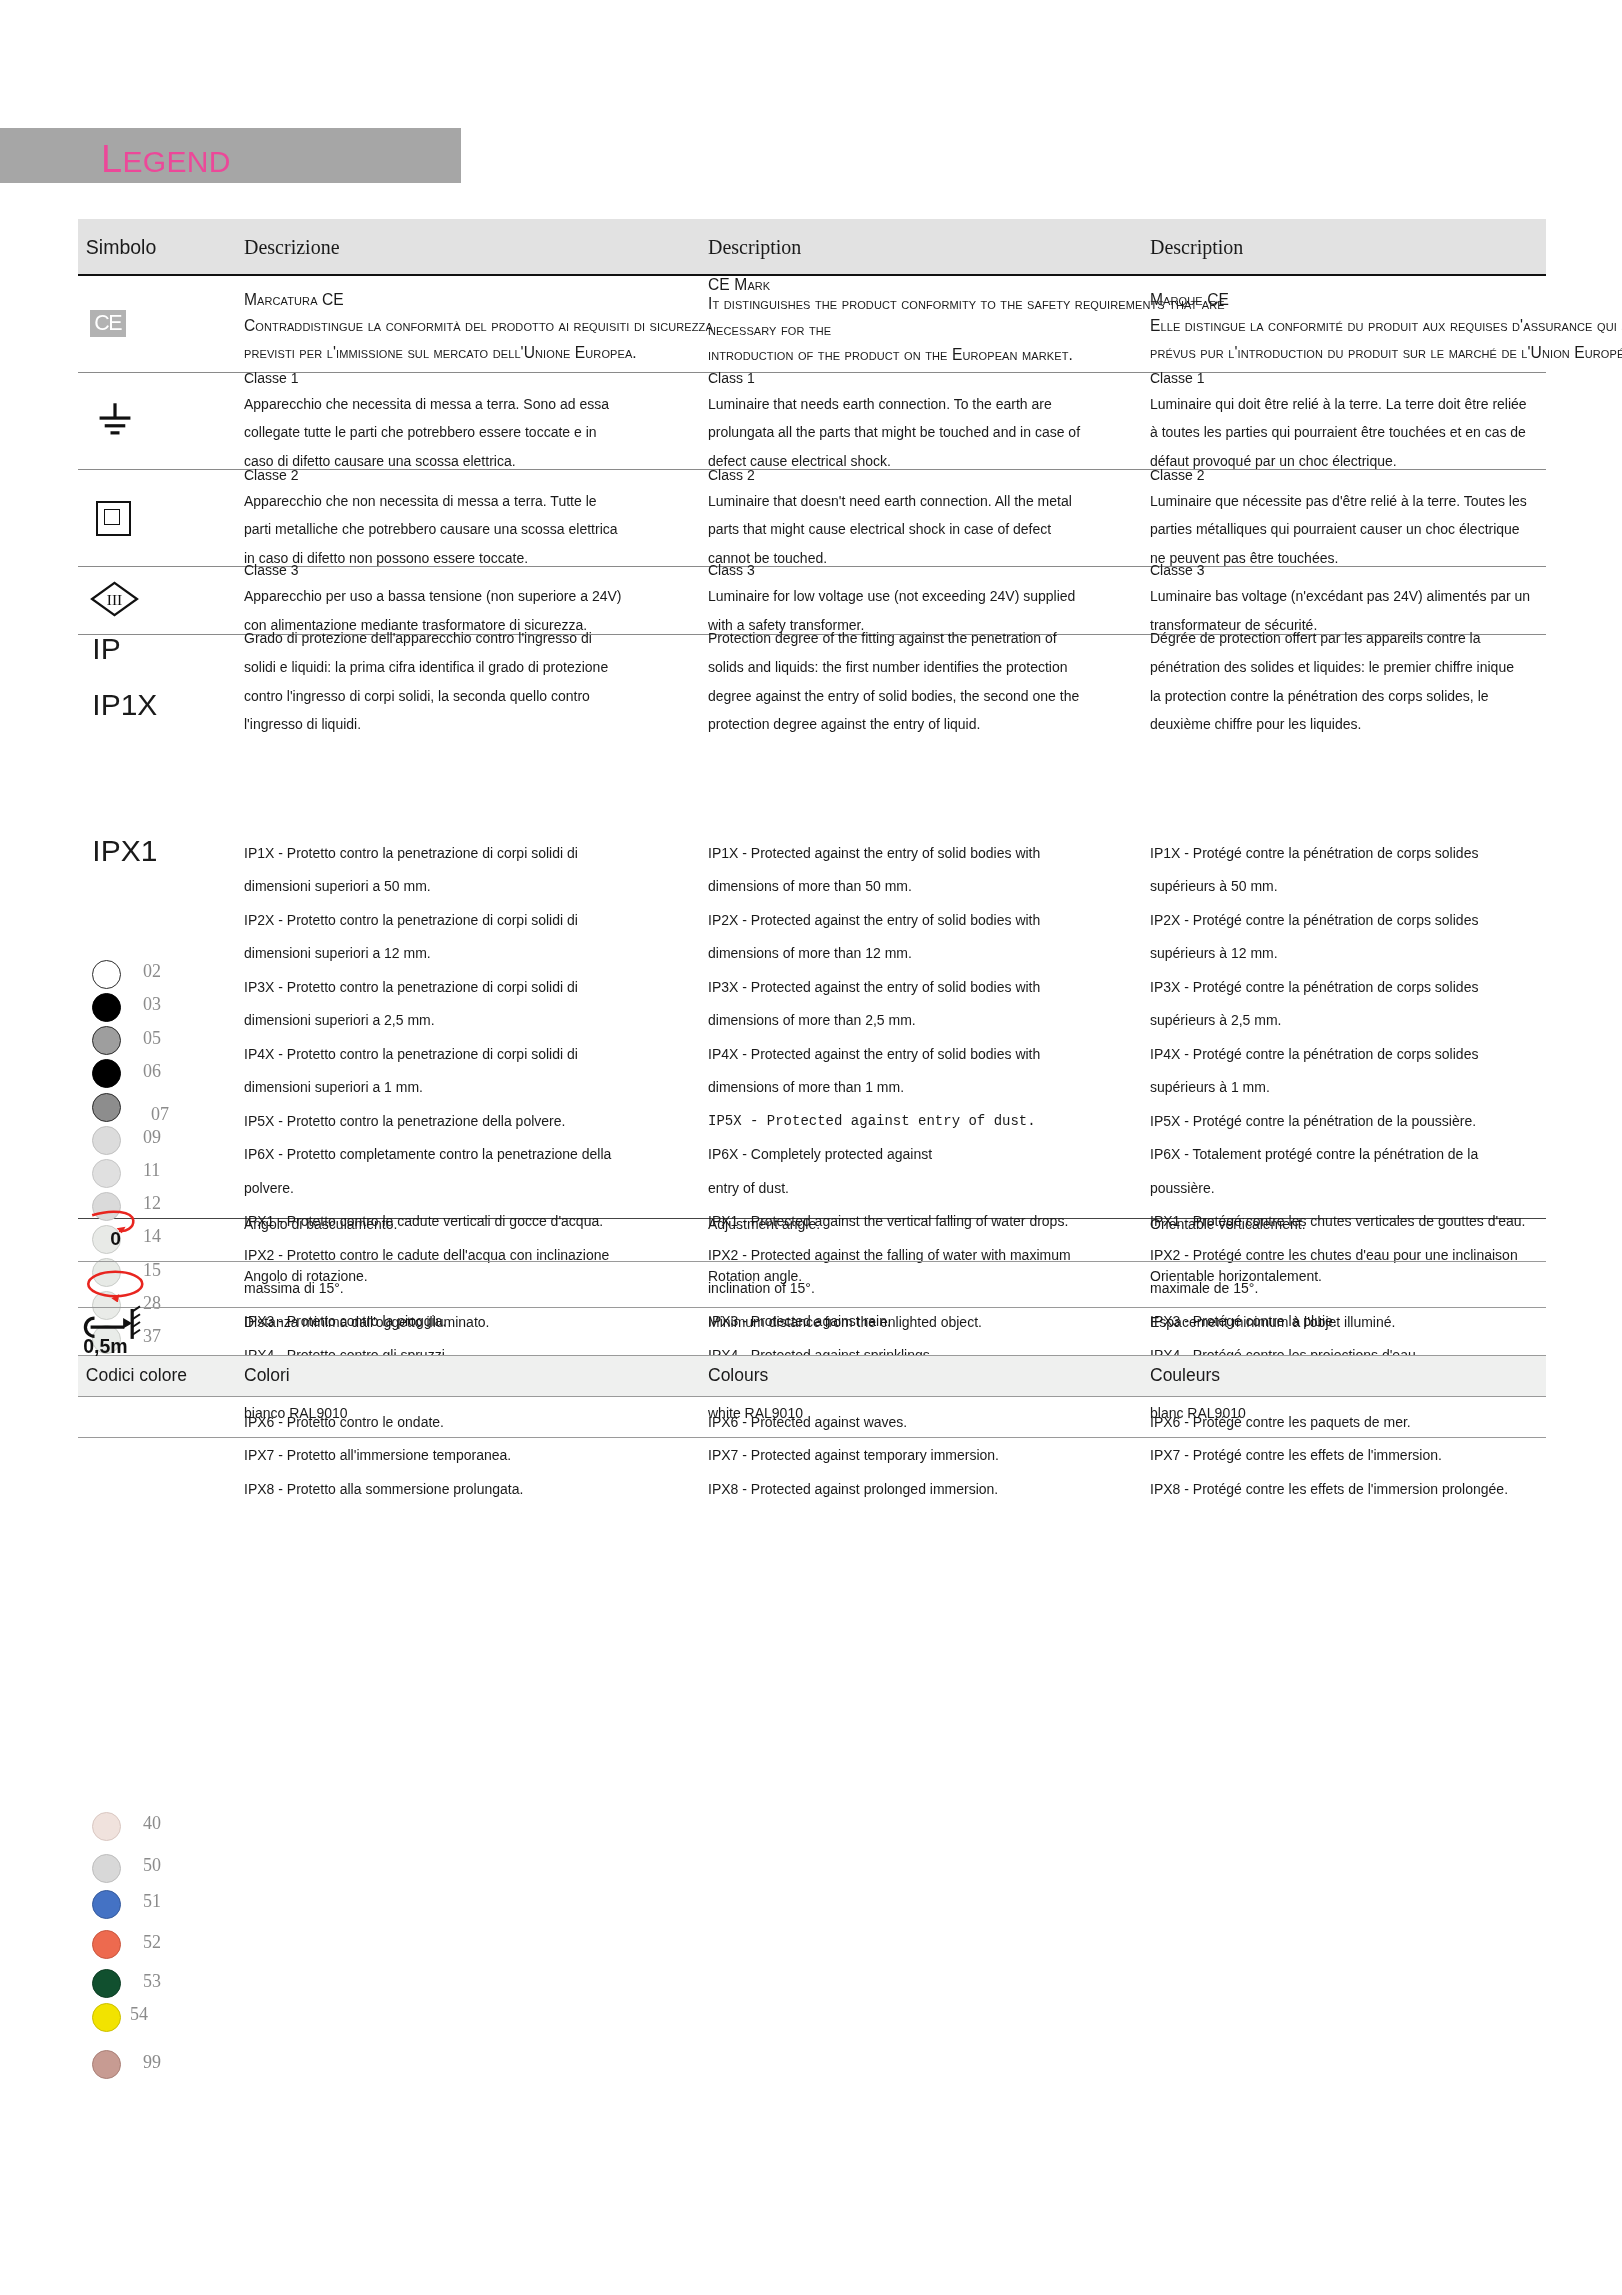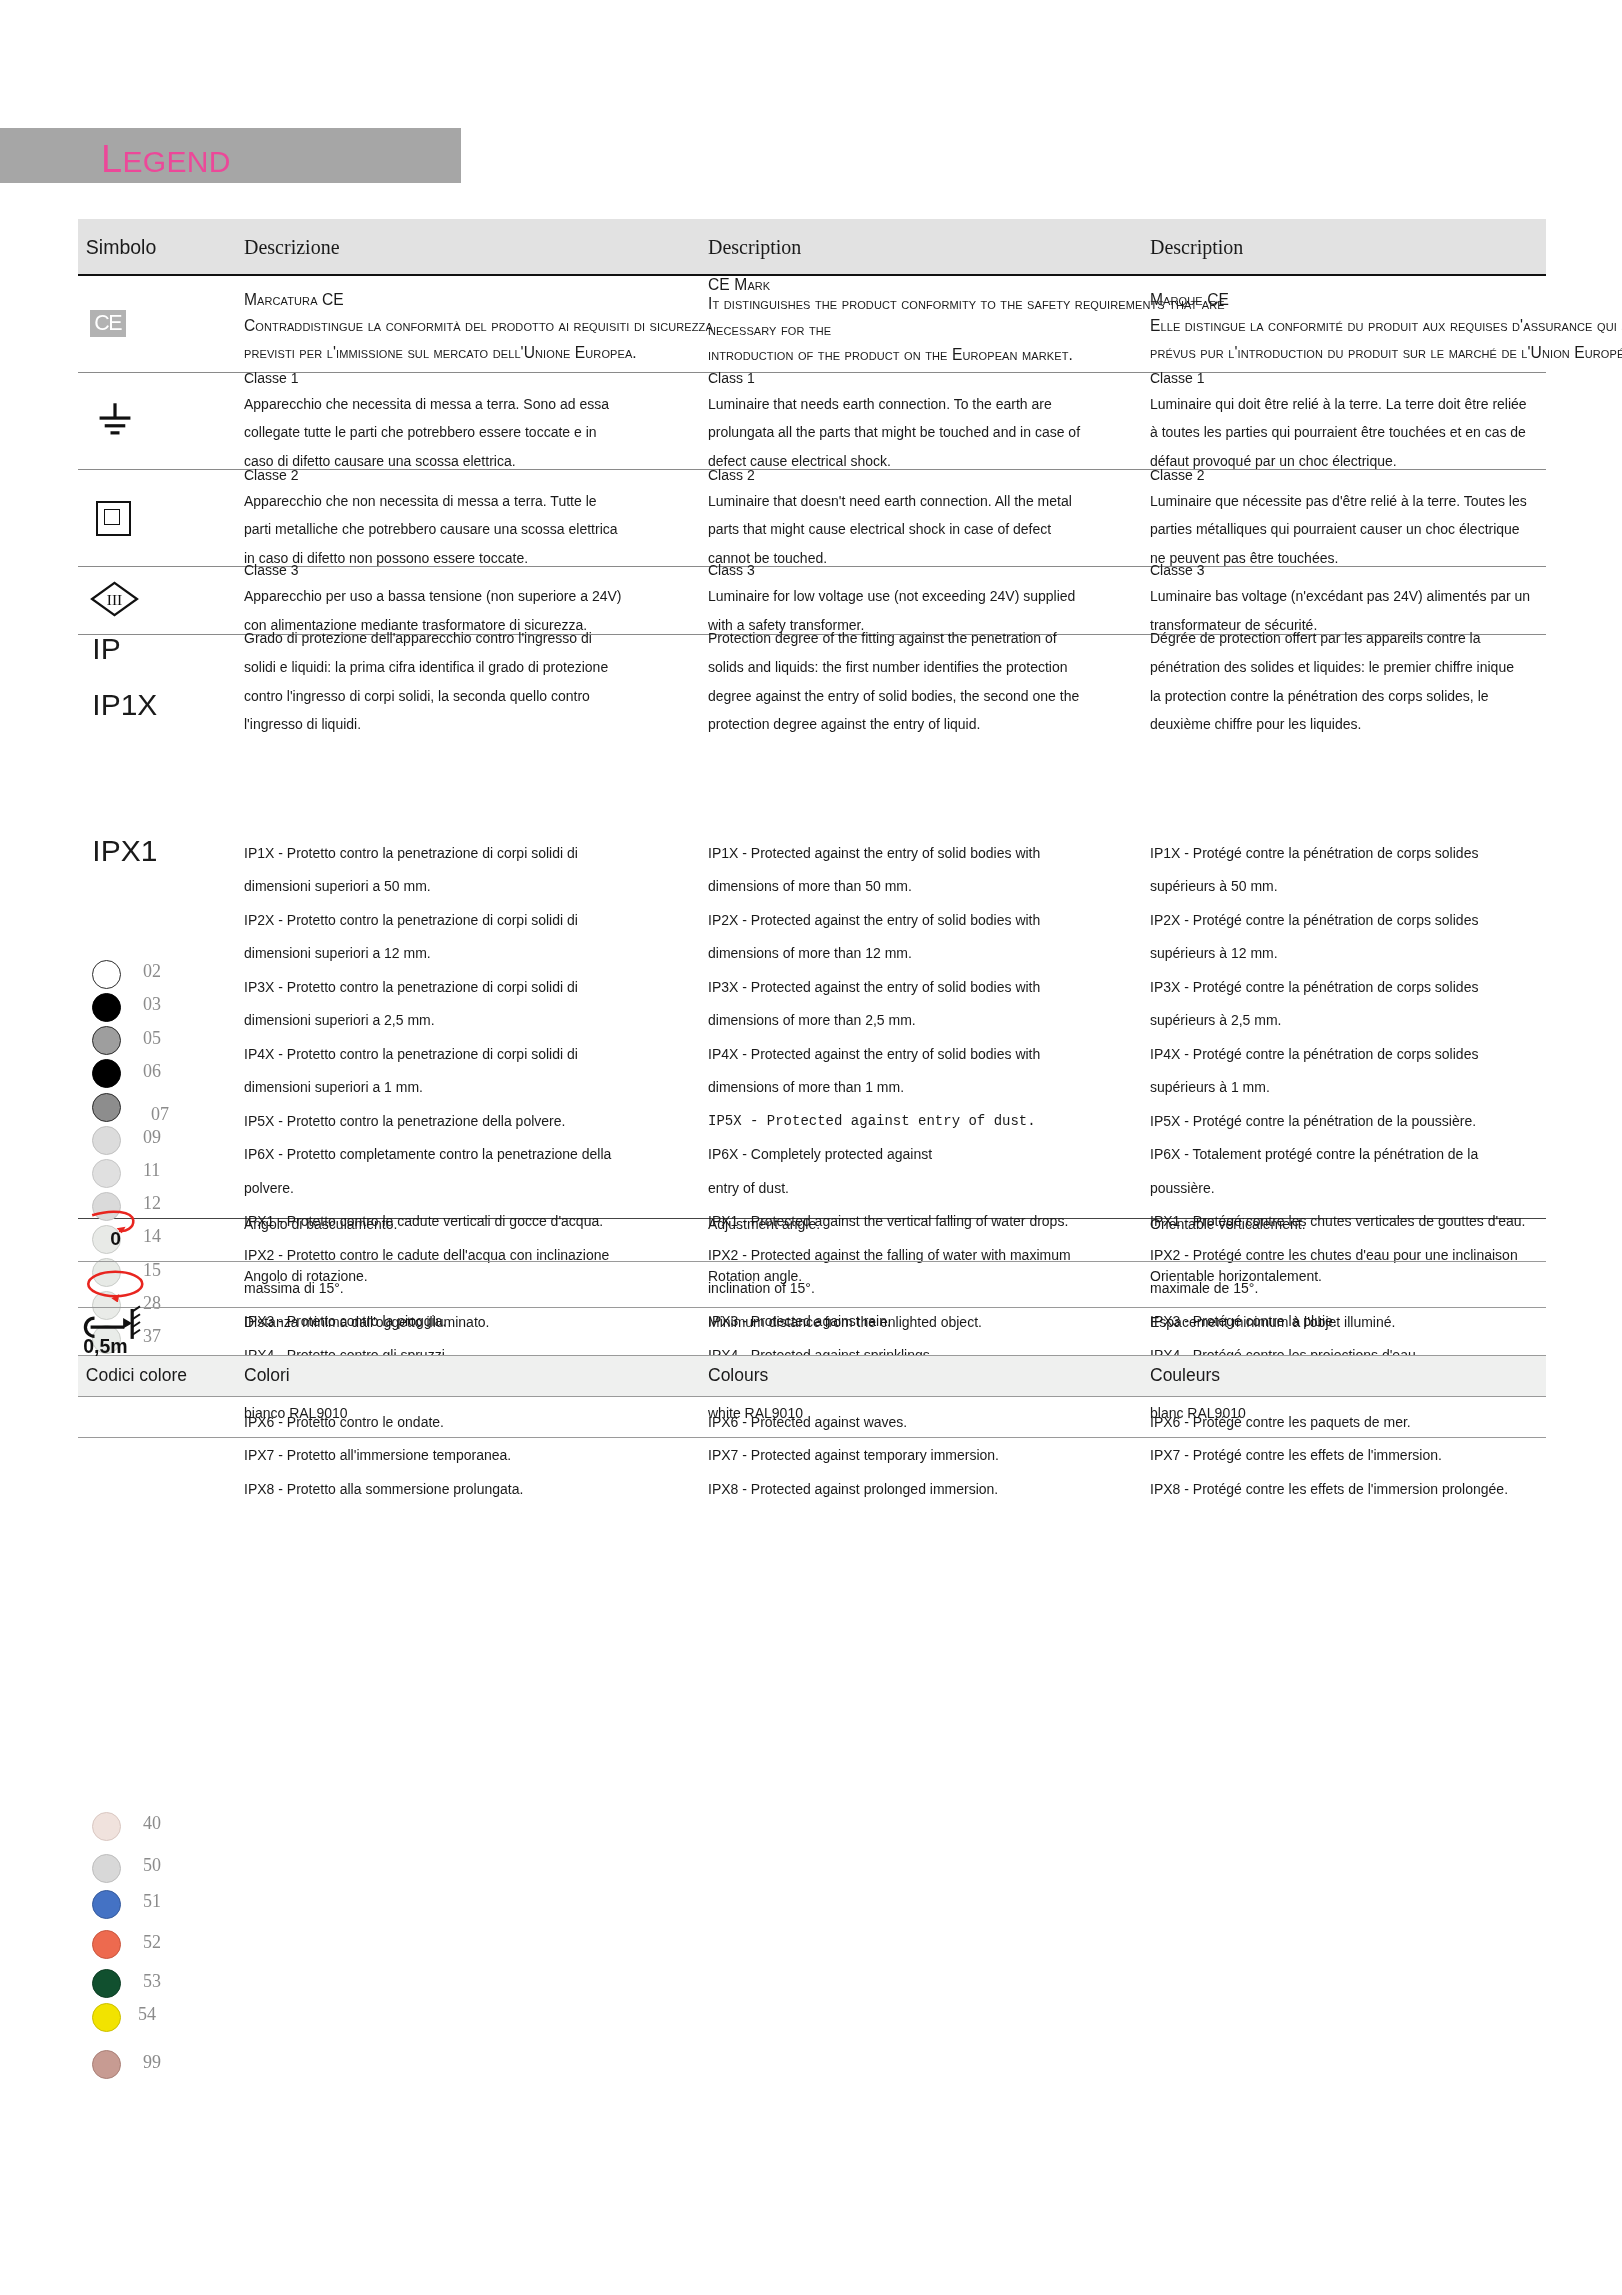--- a/index.html
+++ b/index.html
@@ -359,16 +359,16 @@
 <div class="dotnum" style="left: 143px; top: 1813px;">40</div>
 <div class="dot" style="left: 92px; top: 1854px; background: rgb(216, 216, 216); border: 1.3px solid rgb(189, 189, 189);"></div>
 <div class="dotnum" style="left: 143px; top: 1855px;">50</div>
 <div class="dot" style="left: 92px; top: 1890px; background: rgb(68, 114, 196); border: 1.3px solid rgb(52, 89, 156);"></div>
 <div class="dotnum" style="left: 143px; top: 1891px;">51</div>
 <div class="dot" style="left: 92px; top: 1930px; background: rgb(237, 106, 79); border: 1.3px solid rgb(201, 85, 61);"></div>
 <div class="dotnum" style="left: 143px; top: 1932px;">52</div>
 <div class="dot" style="left: 92px; top: 1969px; background: rgb(17, 80, 47); border: 1.3px solid rgb(12, 61, 35);"></div>
 <div class="dotnum" style="left: 143px; top: 1971px;">53</div>
 <div class="dot" style="left: 92px; top: 2003px; background: rgb(242, 227, 0); border: 1.3px solid rgb(203, 191, 0);"></div>
-<div class="dotnum" style="left: 138px; top: 2004px; text-align: center;">54</div>
+<div class="dotnum" style="left: 130px; top: 2004px; text-align: center;">54</div>
 <div class="dot" style="left: 92px; top: 2050px; background: rgb(199, 155, 146); border: 1.3px solid rgb(169, 127, 118);"></div>
 <div class="dotnum" style="left: 143px; top: 2052px;">99</div>
 
 
 </body></html>

